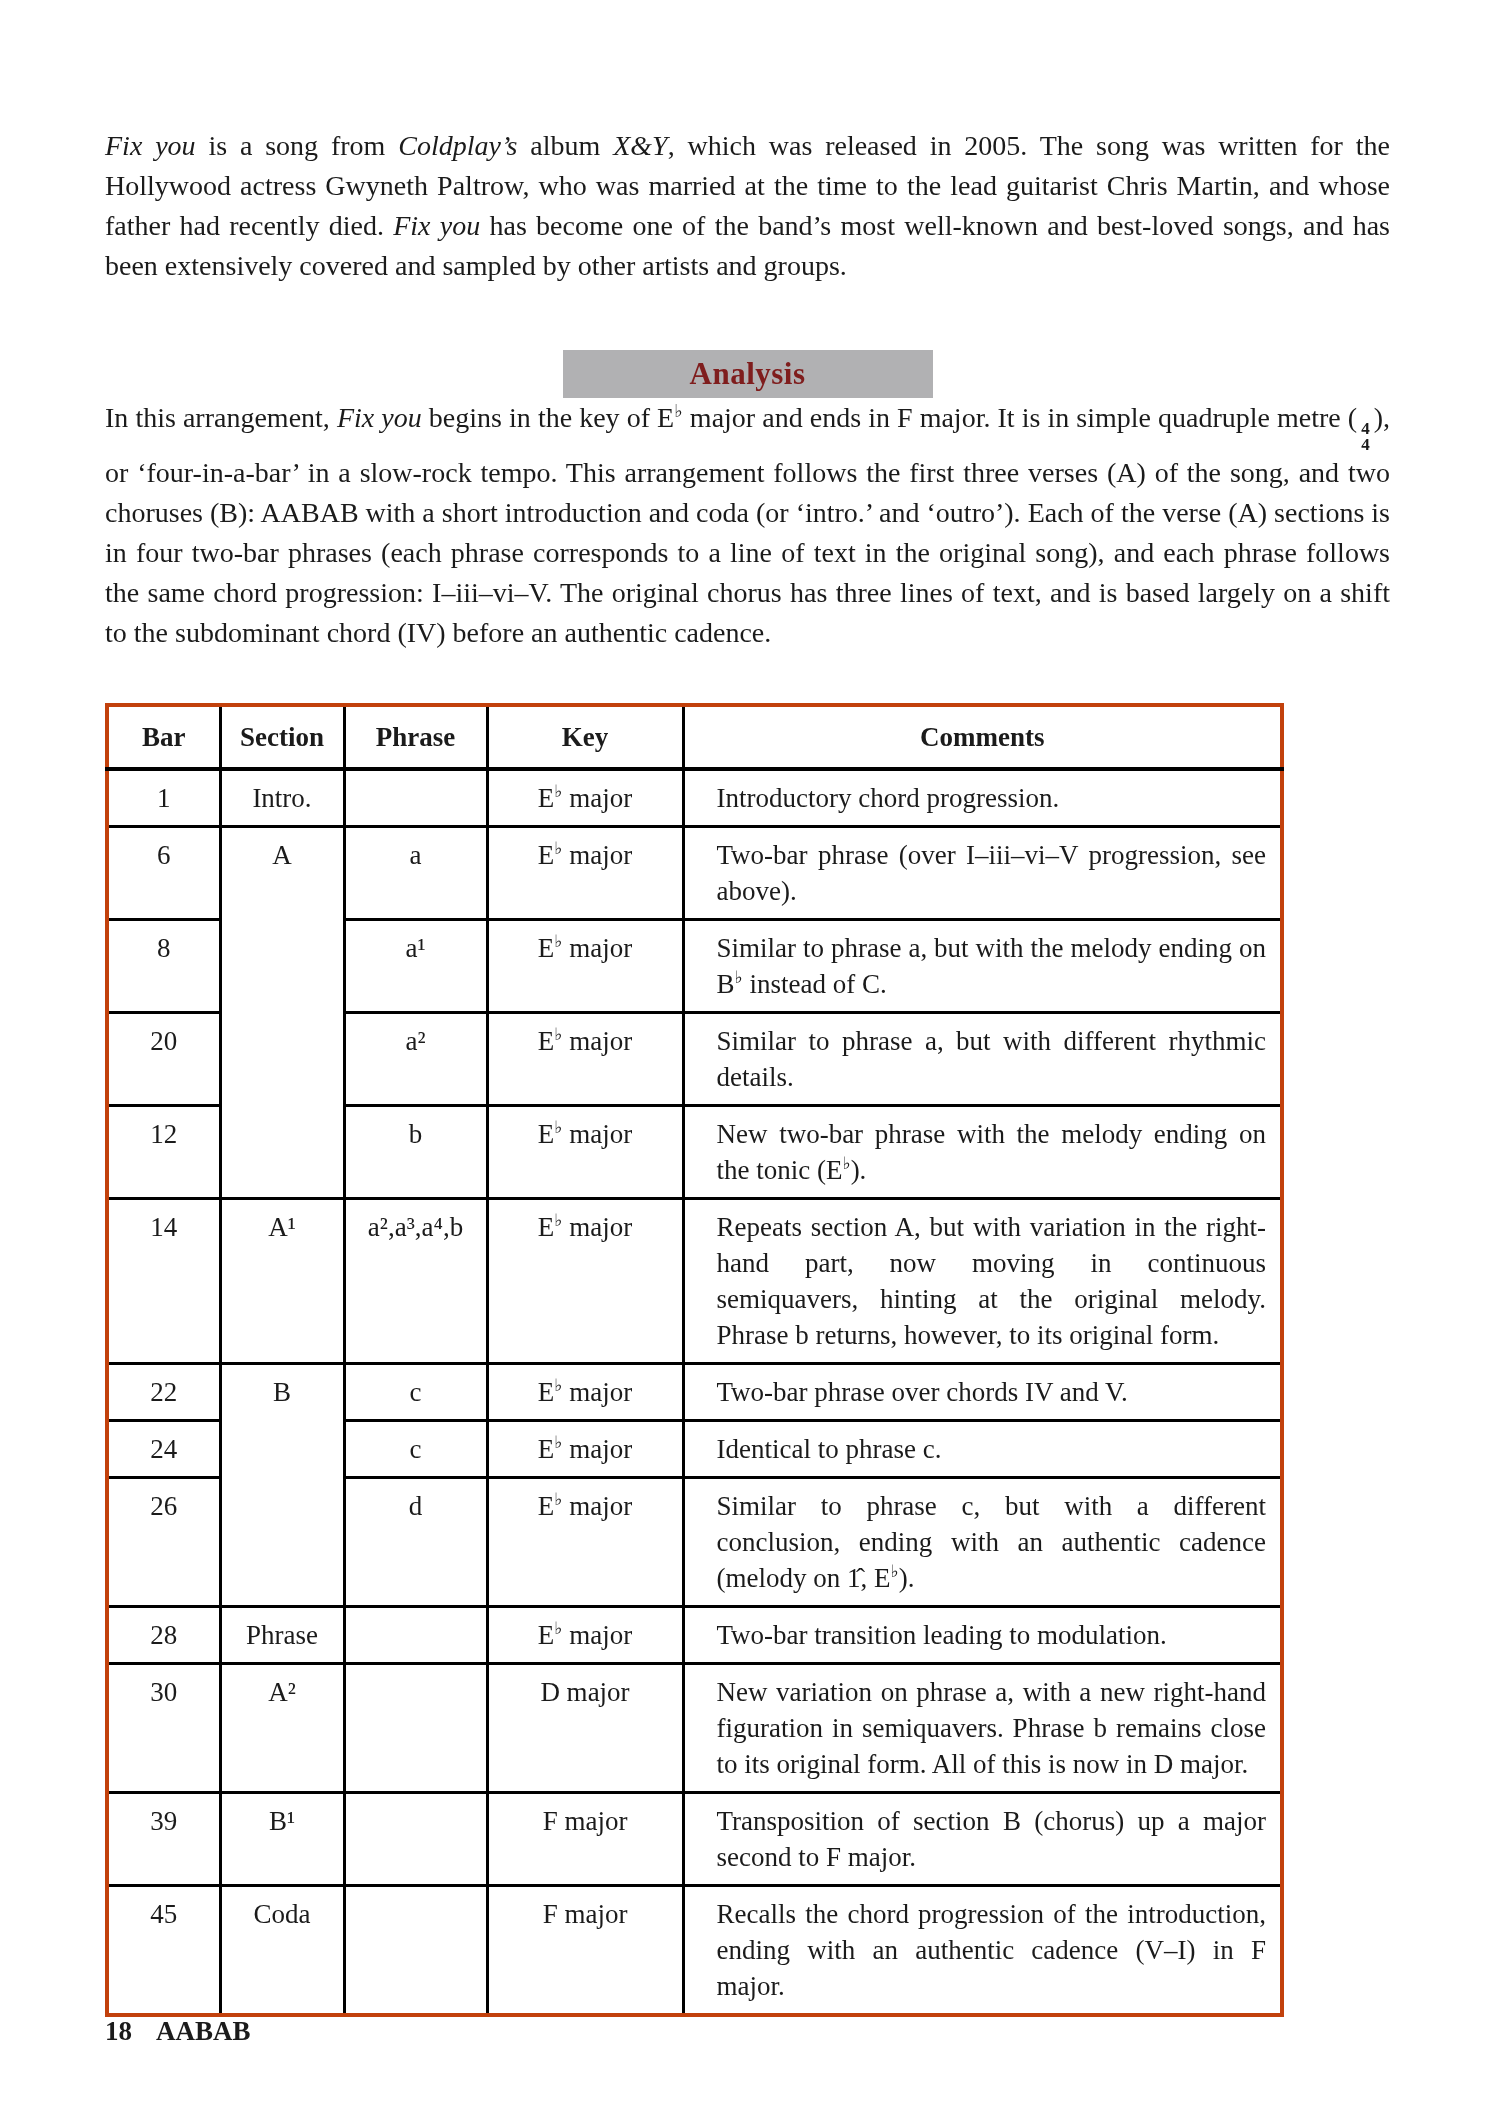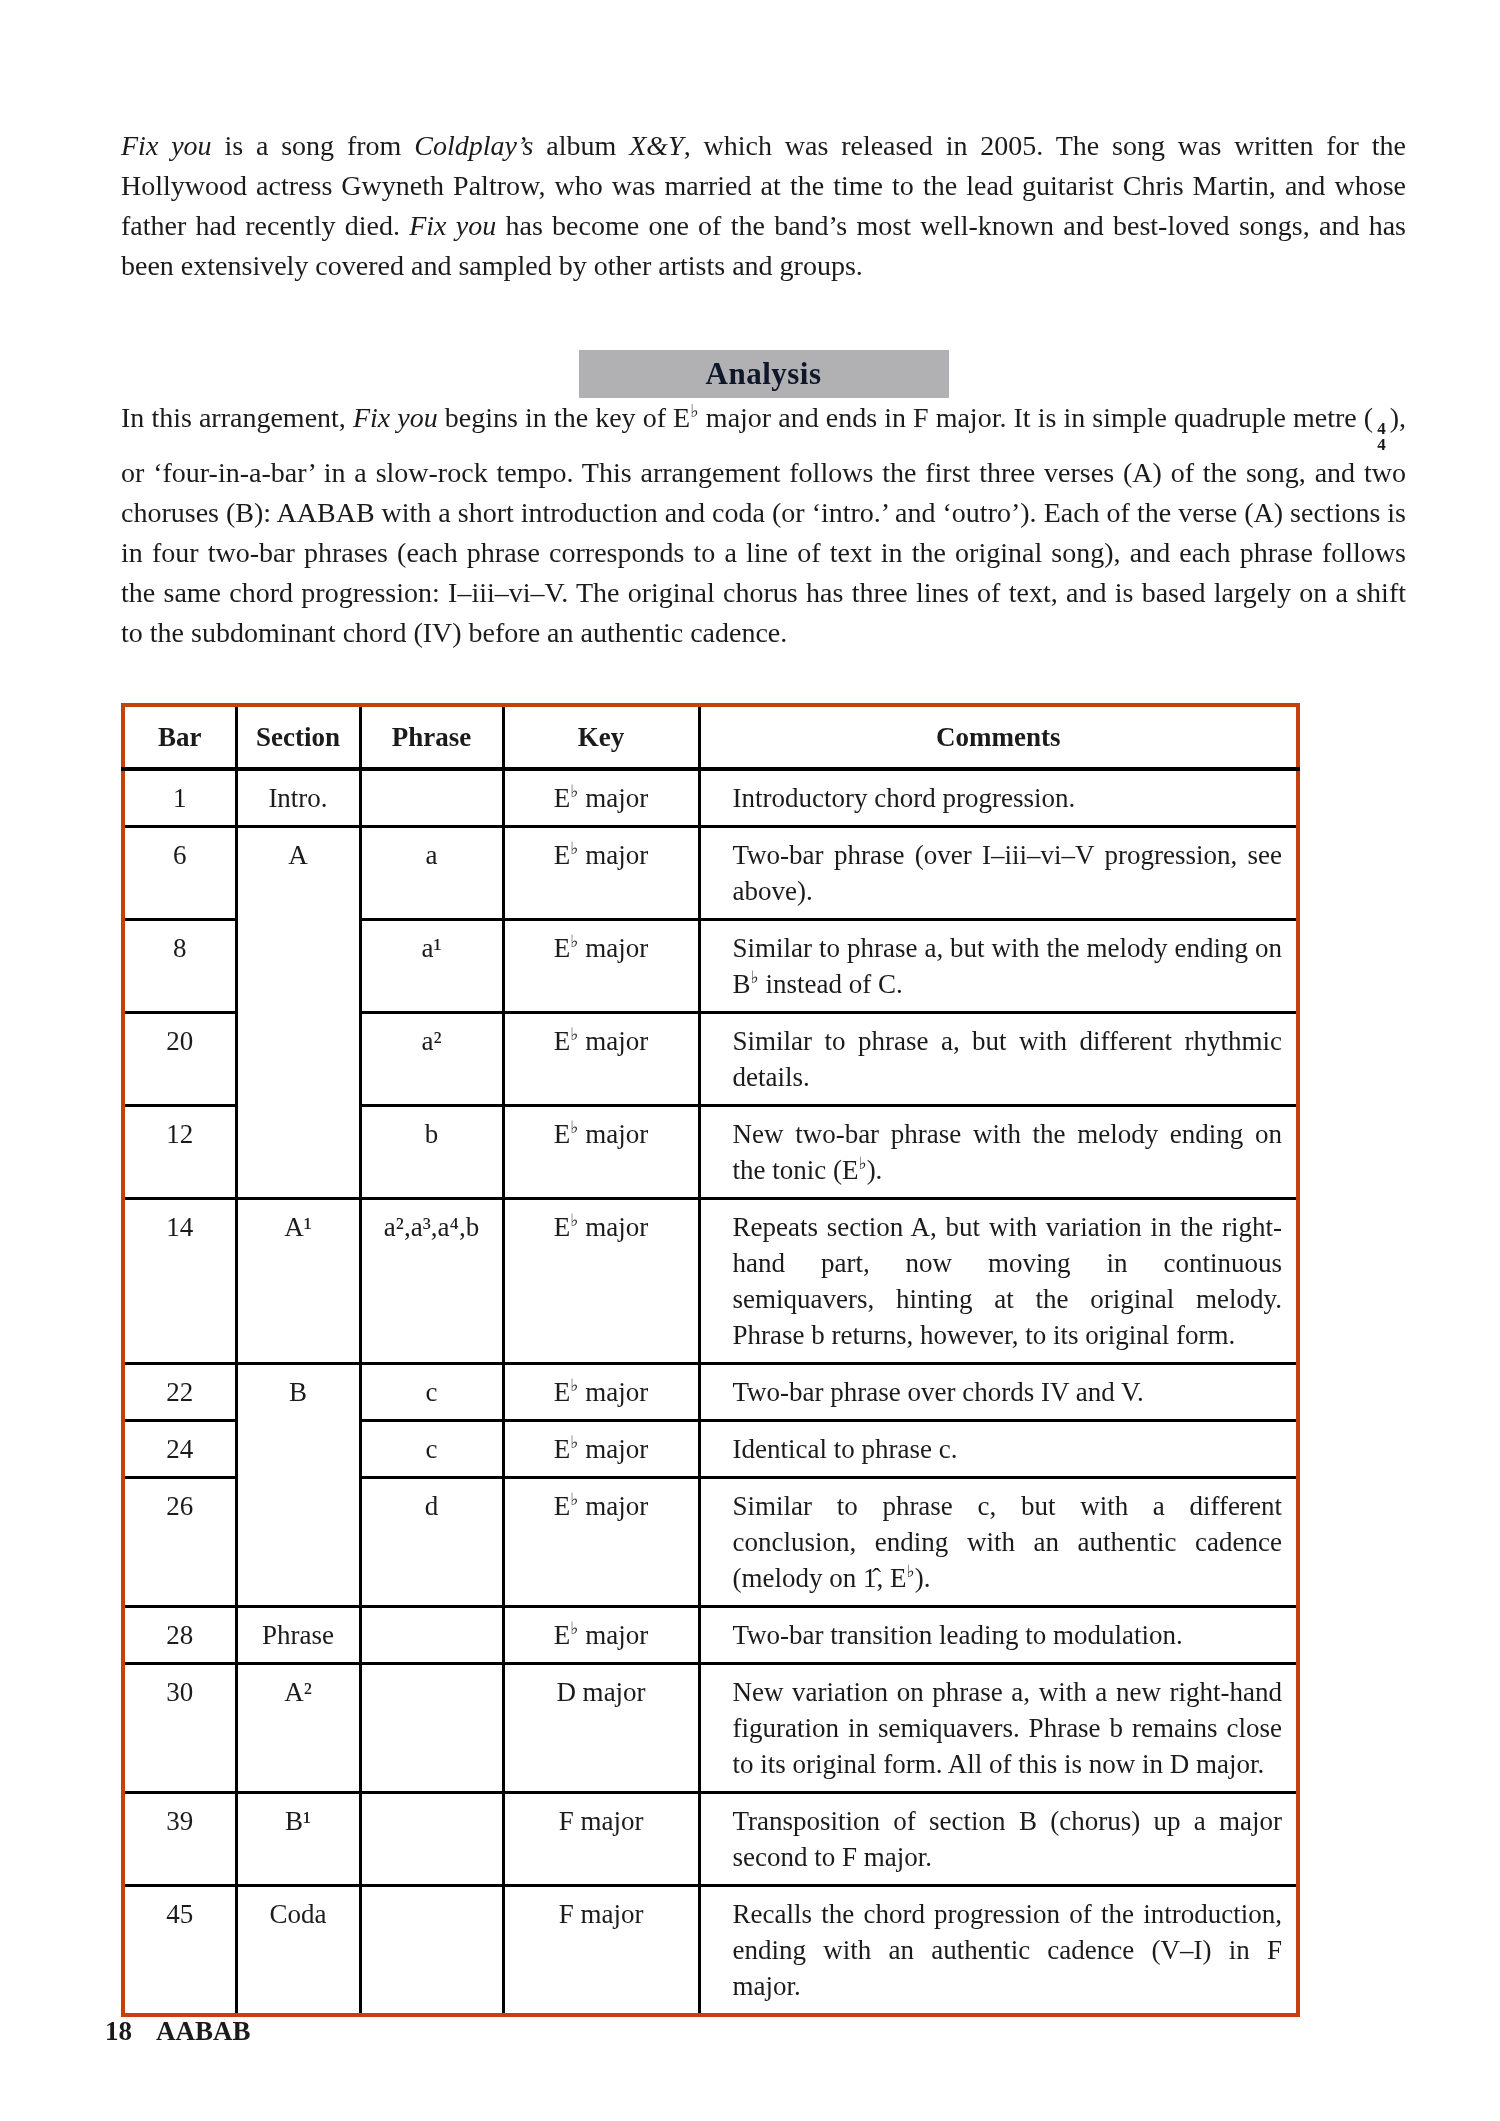--- a/index.html
+++ b/index.html
@@ -6,21 +6,21 @@
   body {
     width: 1500px; height: 2121px;
     background: #ffffff;
     color: #1b1b1b;
     font-family: "Liberation Serif", serif;
     position: relative;
     overflow: hidden;
   }
   .content {
     position: absolute;
-    left: 121px; top: 0;
+    left: 105px; top: 0;
     width: 1285px;
   }
   p.body-text {
     font-size: 28px;
     line-height: 40px;
     text-align: justify;
     margin: 0;
   }
   #intro-para { margin-top: 126px; }
   .seg-i { font-style: italic; }
@@ -32,21 +32,21 @@
     font-weight: bold;
     font-size: 17px;
     line-height: 16px;
     vertical-align: -7px;
     padding: 0 4px;
   }
   .analysis-bar {
     margin: 64px auto 0 auto;
     width: 370px; height: 48px;
     background: #b1b1b3;
-    color: #0f172a;
+    color: #7f1d1d;
     font-weight: bold;
     font-size: 31px;
     letter-spacing: 0.5px;
     display: flex; align-items: center; justify-content: center;
   }
   #analysis-para { }
   table.analysis-table {
     border-collapse: collapse;
     table-layout: fixed;
     width: 1179px;

